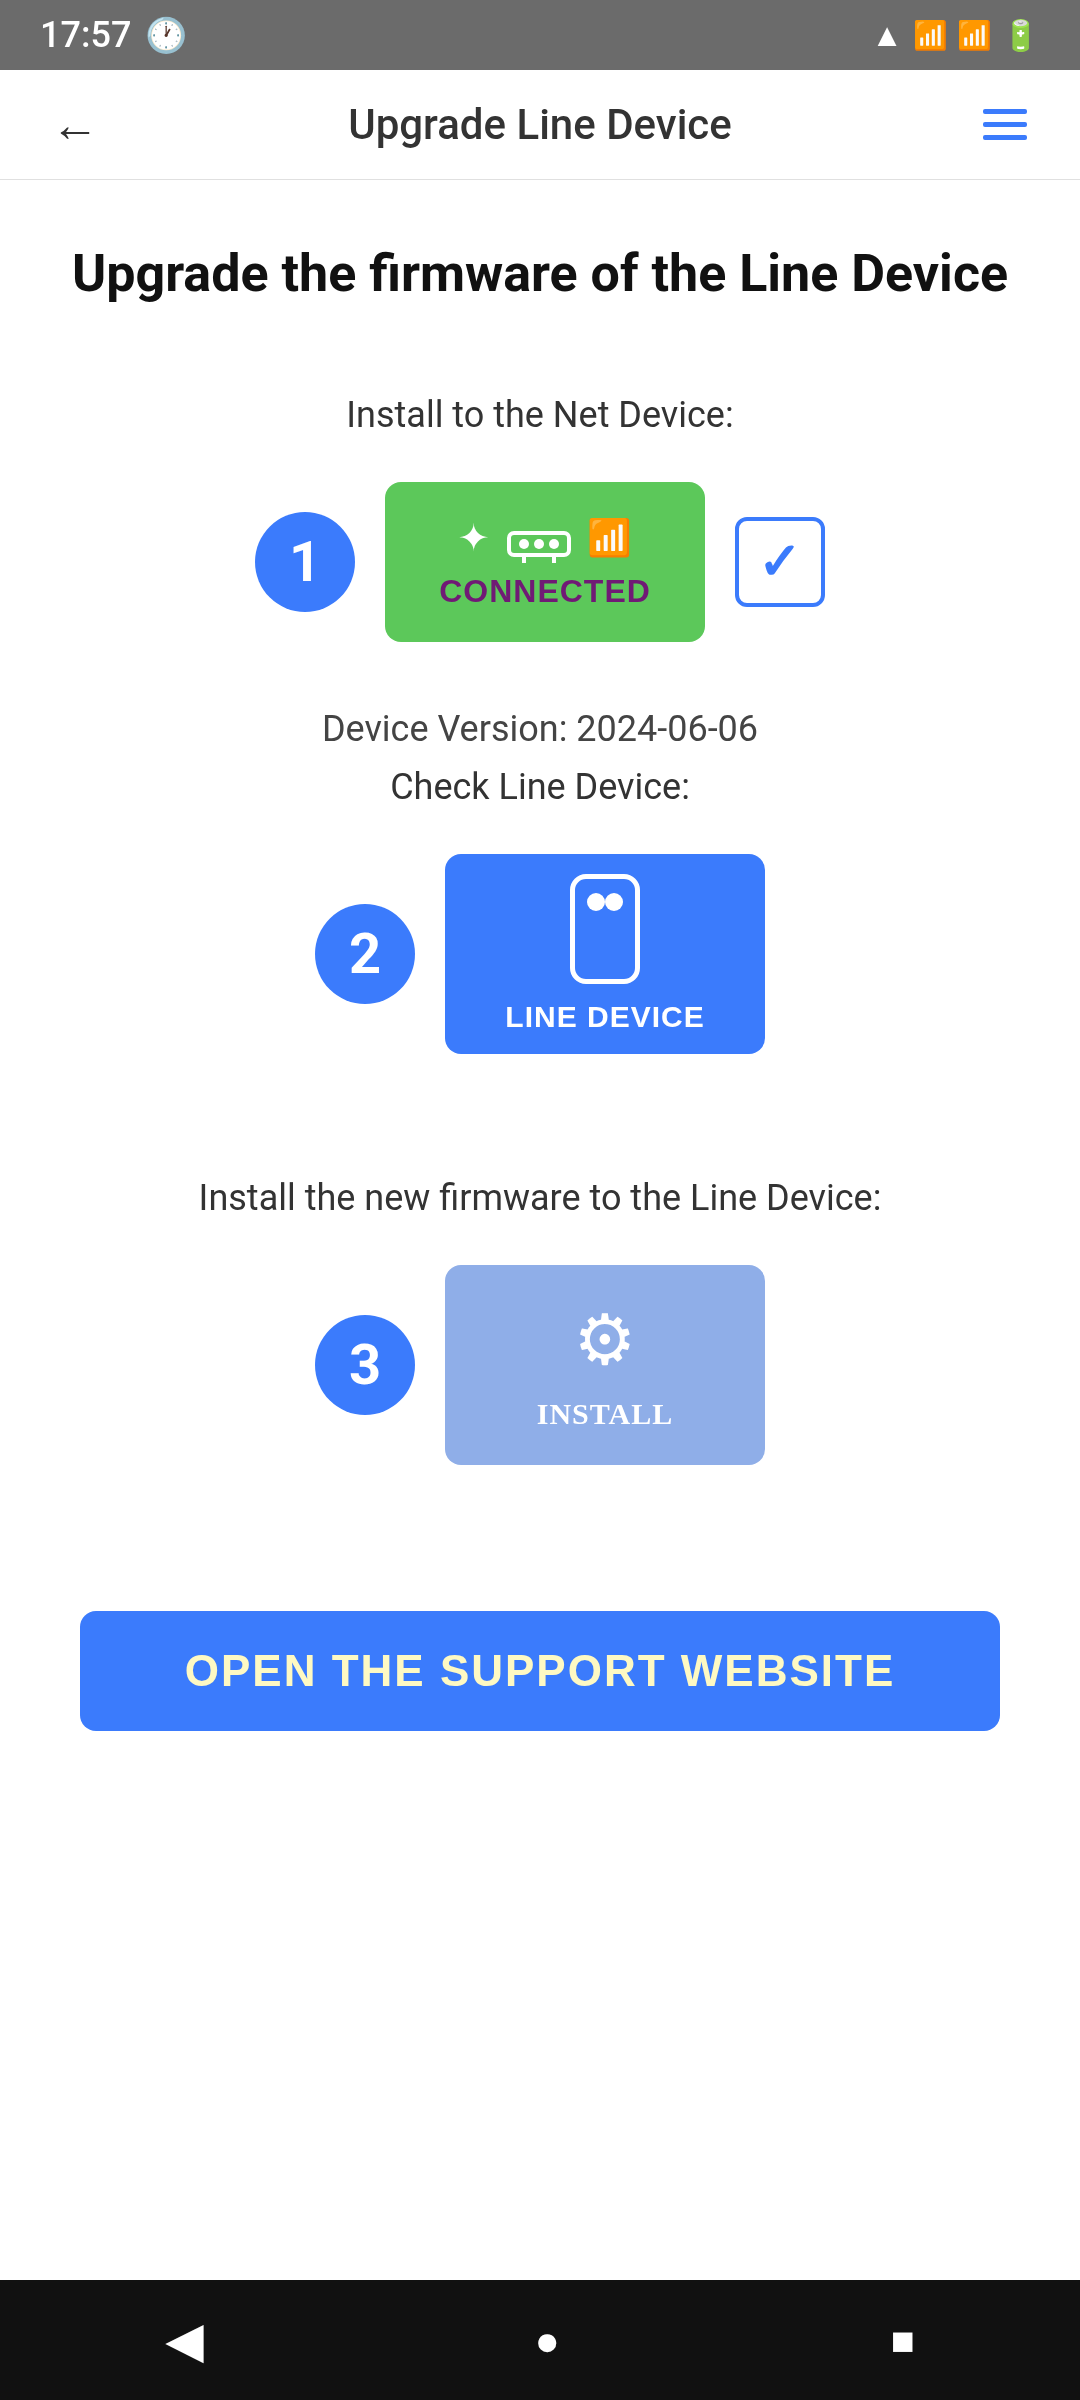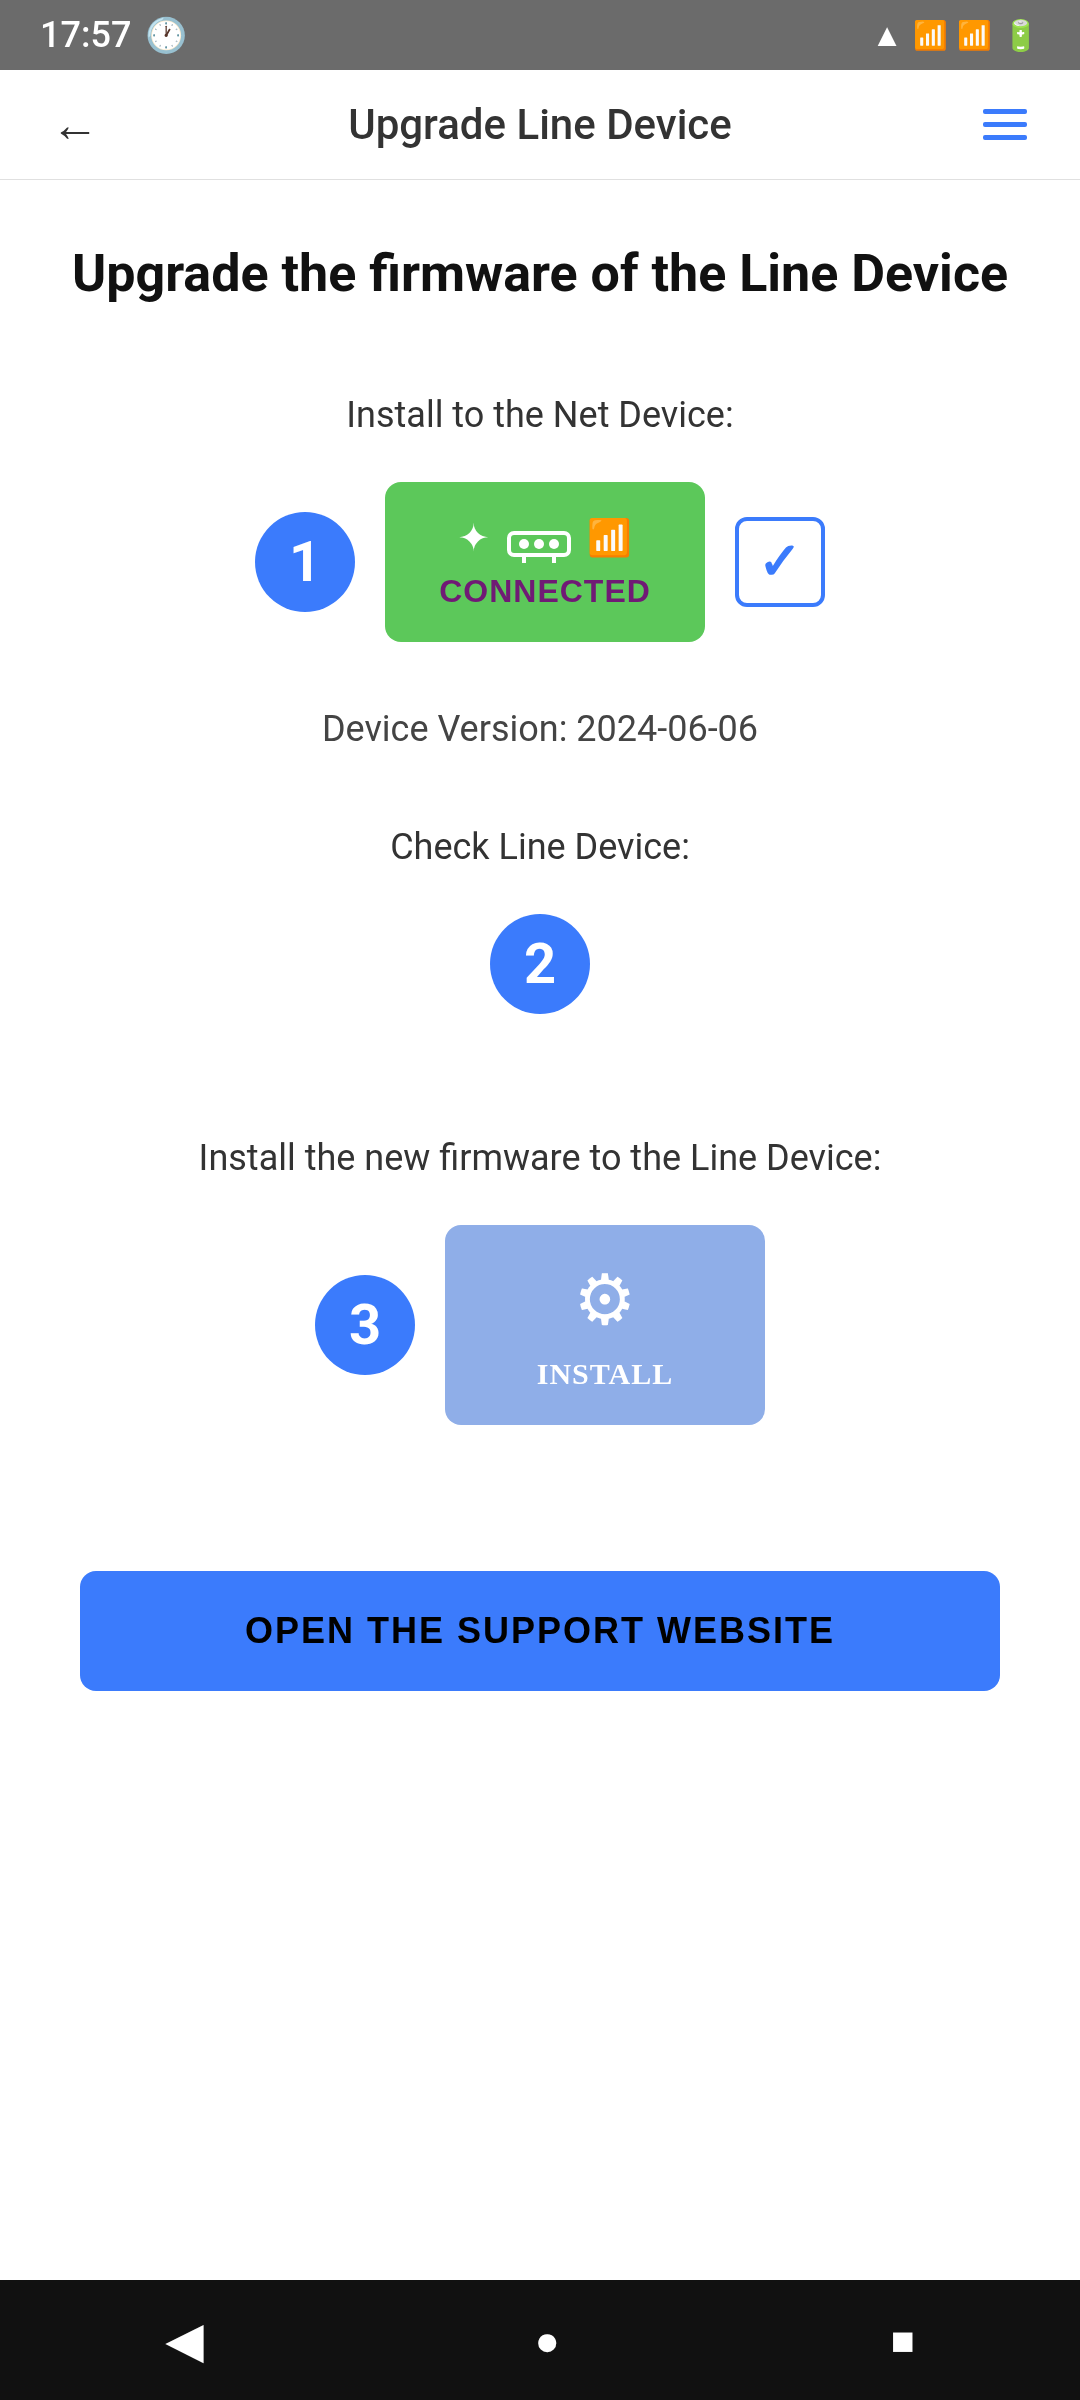--- a/index.html
+++ b/index.html
@@ -184,21 +184,20 @@
       justify-content: center;
       background: white;
       color: #3b7bfc;
       font-size: 52px;
     }
 
     .device-version {
       font-size: 36px;
       color: #444;
       text-align: center;
-      margin-bottom: 60px;
     }
 
     
     .line-device-btn {
       background: #3b7bfc;
       border: none;
       border-radius: 16px;
       width: 320px;
       height: 200px;
       display: flex;
@@ -270,22 +269,22 @@
       width: 920px;
       height: 120px;
       display: flex;
       align-items: center;
       justify-content: center;
       cursor: pointer;
       margin-top: 80px;
       flex-shrink: 0;
     }
     .support-btn-label {
-      color: #000000;
-      font-size: 36px;
+      color: #fef9c3;
+      font-size: 44px;
       font-weight: 700;
       letter-spacing: 2px;
     }
 
     
     .bottom-bar {
       width: 100%;
       height: 120px;
       background: #111;
       display: flex;
@@ -367,20 +366,26 @@
     </div>
   </div>
 
   <div class="device-version">Device Version: 2024-06-06</div>
 
   <div class="step-label">Check Line Device:</div>
   <div class="step-row">
     <div class="step-circle">
       <span>2</span>
     </div>
+    <button class="line-device-btn">
+      <div class="line-device-icon">
+        <div style="width:18px;height:18px;border-radius:50%;background:white;"></div>
+      </div>
+      <span class="line-device-btn-label">LINE DEVICE</span>
+    </button>
   </div>
 
   <div class="step-separator"></div>
 
   <div class="step-label">Install the new firmware to the Line Device:</div>
   <div class="step-row">
     <div class="step-circle">
       <span>3</span>
     </div>
     <button class="install-btn">

